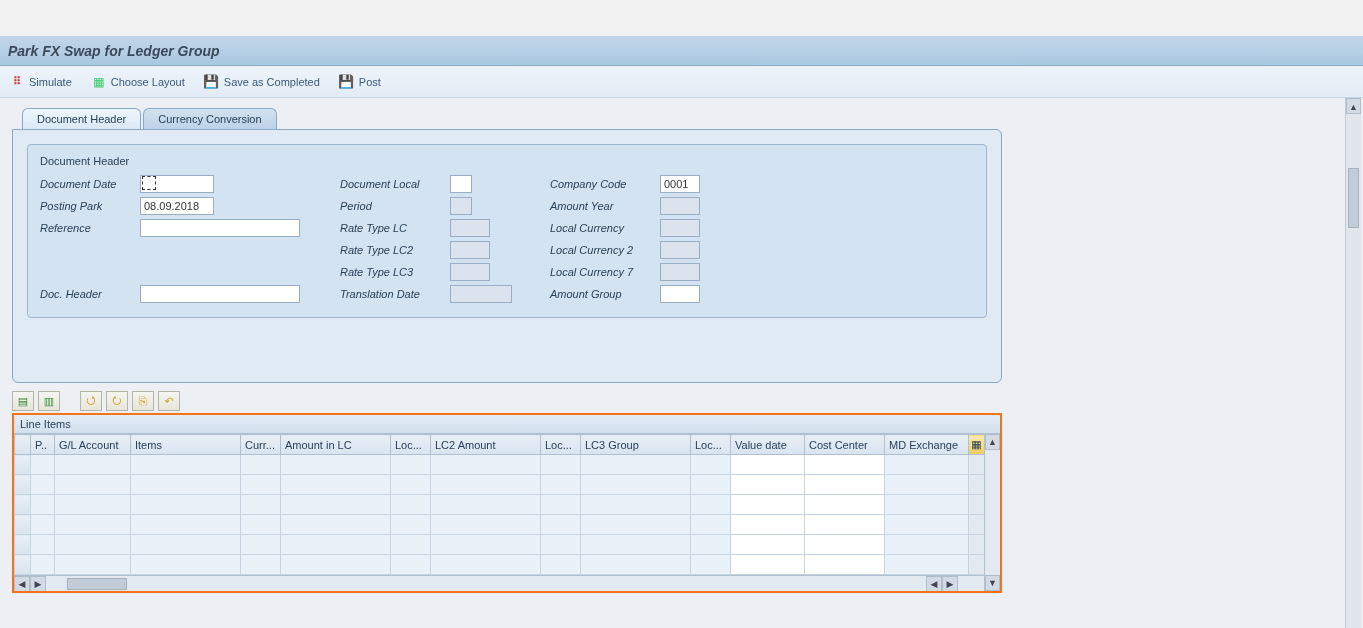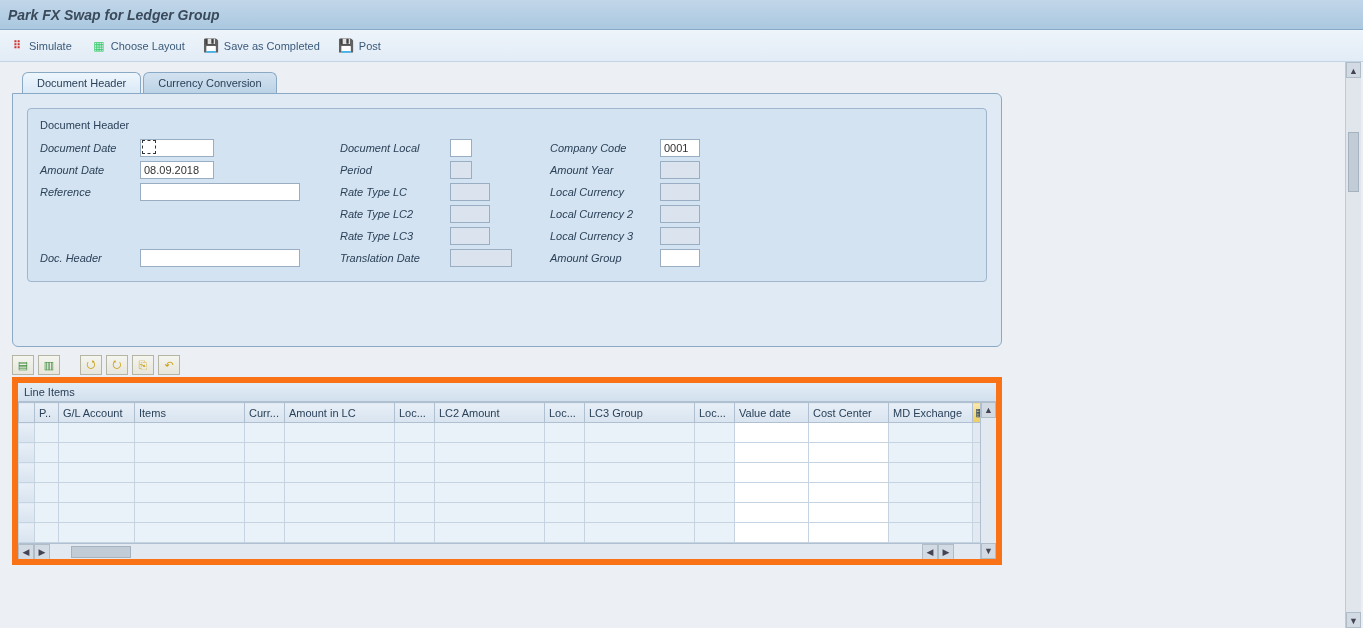--- a/index.html
+++ b/index.html
@@ -12,20 +12,21 @@
   overflow: hidden;
   color: #333;
 }
 .title-bar {
   background: linear-gradient(#c2d6e9, #aac8e0);
   border-bottom: 1px solid #8aa9c4;
   height: 30px;
   display: flex;
   align-items: center;
   padding: 0 8px;
+  margin-top: 36px;
 }
 .title-bar h1 {
   font-size: 14px;
   font-style: italic;
   font-weight: bold;
   color: #3a4a5a;
 }
 .app-toolbar {
   background: linear-gradient(#eef4fa, #e2ecf6);
   border-bottom: 1px solid #c3d4e4;
@@ -144,21 +145,21 @@
   border: 1px solid #b5b5a5;
   display: inline-flex; align-items:center; justify-content:center;
   font-size: 11px; cursor: pointer; color:#7a5;
 }
 .li-toolbar .gap { width: 12px; }
 .li-toolbar .ibtn.yel { color:#c9a21a; }
 .li-toolbar .ibtn.grn { color:#3a8a3a; }
 
 .grid-box {
   width: 990px;
-  border: 6px solid #f97316;
+  border: 2px solid #f97316;
   margin-top: 2px;
   background: #d6e3ef;
 }
 .grid-title {
   background: linear-gradient(#e3edf6,#d2e0ed);
   border-bottom: 1px solid #b0c0d0;
   padding: 3px 6px;
   font-size: 11px;
   color: #2a4158;
 }
@@ -292,21 +293,21 @@
           <input class="inp inp-date" value="" style="">
           <span class="focus-ring" style="left:2px; top:1px;"></span>
         </div>
         <div></div>
         <label>Document Local</label>
         <div><input class="inp inp-sm" style="width: 22px;" value=""></div>
         <div></div>
         <label>Company Code</label>
         <div><input class="inp inp-sm" value="0001" style=""></div>
 
-        <label>Amount Date</label>
+        <label>Posting Park</label>
         <div><input class="inp inp-date" value="08.09.2018" style=""></div>
         <div></div>
         <label>Period</label>
         <div><input class="inp ro inp-sm" style="width: 22px;" readonly="" value=""></div>
         <div></div>
         <label>Amount Year</label>
         <div><input class="inp ro inp-sm" readonly="" value="" style=""></div>
 
         <label>Reference</label>
         <div><input class="inp inp-wide" value="" style=""></div>
@@ -325,21 +326,21 @@
         <div></div>
         <label>Local Currency 2</label>
         <div><input class="inp ro inp-sm" readonly="" value="" style=""></div>
 
         <div></div>
           <div></div>
           <div></div>
         <label>Rate Type LC3</label>
         <div><input class="inp ro inp-sm" readonly="" value="" style=""></div>
         <div></div>
-        <label>Local Currency 3</label>
+        <label>Local Currency 7</label>
         <div><input class="inp ro inp-sm" readonly="" value="" style=""></div>
 
         <label>Doc. Header</label>
         <div><input class="inp inp-wide" value="" style=""></div>
         <div></div>
         <label>Translation Date</label>
         <div><input class="inp ro" style="width: 62px;" readonly="" value=""></div>
         <div></div>
         <label>Amount Group</label>
         <div><input class="inp inp-sm" value="" style=""></div>

